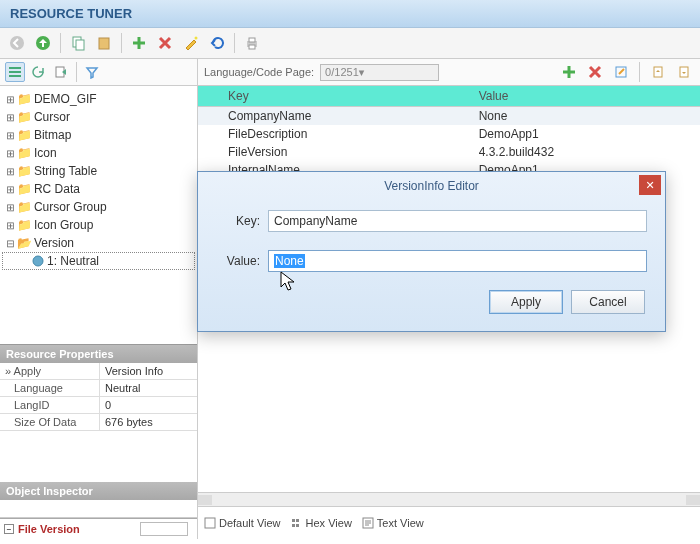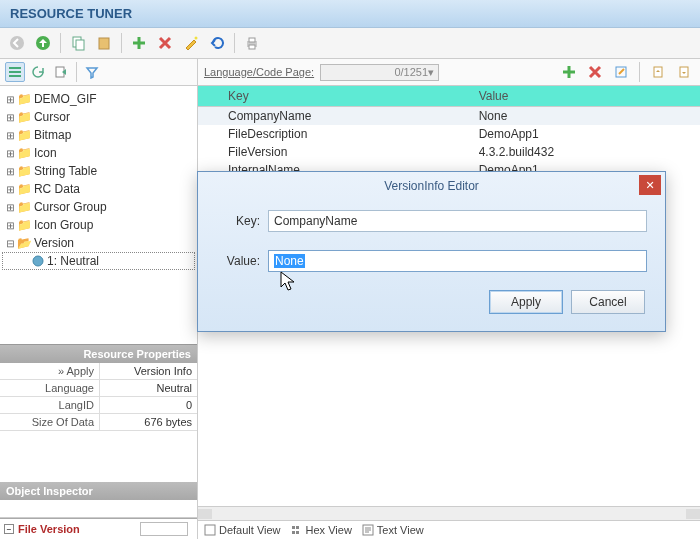--- a/index.html
+++ b/index.html
@@ -19,38 +19,38 @@
 .lb-btn { width: 20px; height: 20px; display: inline-flex; align-items: center; justify-content: center; border: 1px solid transparent; border-radius: 2px; }
 .lb-btn.active { background: #d8e8f5; border-color: #8ab6dd; }
 
 .tree { flex: 1; overflow: auto; padding: 4px 2px 0 2px; }
 .tree-row { display: flex; align-items: center; height: 18px; padding-left: 2px; font-size: 12px; white-space: nowrap; }
 .tree-row .exp { width: 13px; color: #666; font-size: 10px; text-align: center; }
 .tree-row .fld { margin: 0 2px 0 0; }
 .tree-row.sel { background: #fff; border: 1px dotted #888; }
 .tree-child { padding-left: 28px; }
 
-.props { border-top: 1px solid #999; text-align: right; }
+.props { border-top: 1px solid #999; }
 .section-hdr { background: linear-gradient(#bcbcbc, #a8a8a8); color: #fff; font-weight: bold; font-size: 11px; padding: 3px 6px; }
 .prop-row { display: flex; border-bottom: 1px solid #ddd; font-size: 11px; }
 .prop-k { width: 100px; padding: 2px 5px; border-right: 1px solid #ddd; color: #555; }
 .prop-v { flex: 1; padding: 2px 5px; }
 
 .right-bar { display: flex; align-items: center; gap: 6px; padding: 3px 6px; border-bottom: 1px solid #ccc; background: #fafafa; }
-.lang-label { color: #666; font-size: 11px; text-decoration: underline; }
-.lang-sel { flex: 1; border: 1px solid #bbb; padding: 1px 4px; background: #f0f0f0; color: #888; font-size: 11px; display: flex; justify-content: flex-end; align-items: center; max-width: 140px; }
+.lang-label { color: #666; font-size: 11px; }
+.lang-sel { flex: 1; border: 1px solid #bbb; padding: 1px 4px; background: #f0f0f0; color: #888; font-size: 11px; display: flex; justify-content: flex-start; align-items: center; max-width: 140px; }
 .rb-btn { width: 20px; height: 20px; display: inline-flex; align-items: center; justify-content: center; }
 
 .grid { flex: 1; overflow: auto; }
 .grid table { width: 100%; border-collapse: collapse; font-size: 12px; }
 .grid th { text-align: left; font-weight: normal; color: #555; background: #5eead4; padding: 3px 10px; border-bottom: 1px solid #ccc; }
 .grid td { padding: 2px 10px; }
 .grid tr.sel td { background: #eef3f8; }
 
-.bottom-views { border-top: 1px solid #ccc; padding: 3px 6px; display: flex; gap: 10px; font-size: 11px; color: #444; align-items: flex-end; }
+.bottom-views { border-top: 1px solid #ccc; padding: 10px 6px; display: flex; gap: 10px; font-size: 11px; color: #444; align-items: flex-end; }
 .bv { display: flex; align-items: center; gap: 3px; }
 
 .scroll-h { height: 14px; background: #eee; border-top: 1px solid #ccc; position: relative; }
 .scroll-h::before, .scroll-h::after { content: ""; position: absolute; top: 2px; width: 14px; height: 10px; background: #ddd; }
 .scroll-h::before { left: 0; } .scroll-h::after { right: 0; }
 
 .dialog { position: absolute; left: 197px; top: 171px; width: 469px; height: 161px; background: linear-gradient(#eaf2fb,#d6e6f6); border: 1px solid #6a93bf; box-shadow: 0 4px 16px rgba(0,0,0,.25); z-index: 100; }
 .dlg-title { display: flex; justify-content: center; align-items: center; height: 28px; position: relative; font-size: 12px; color: #3a5b82; }
 .dlg-close { position: absolute; right: 4px; top: 3px; width: 22px; height: 20px; background: #c9493a; color: #fff; display: flex; align-items: center; justify-content: center; font-size: 11px; }
 .dlg-body { padding: 10px 18px; }

